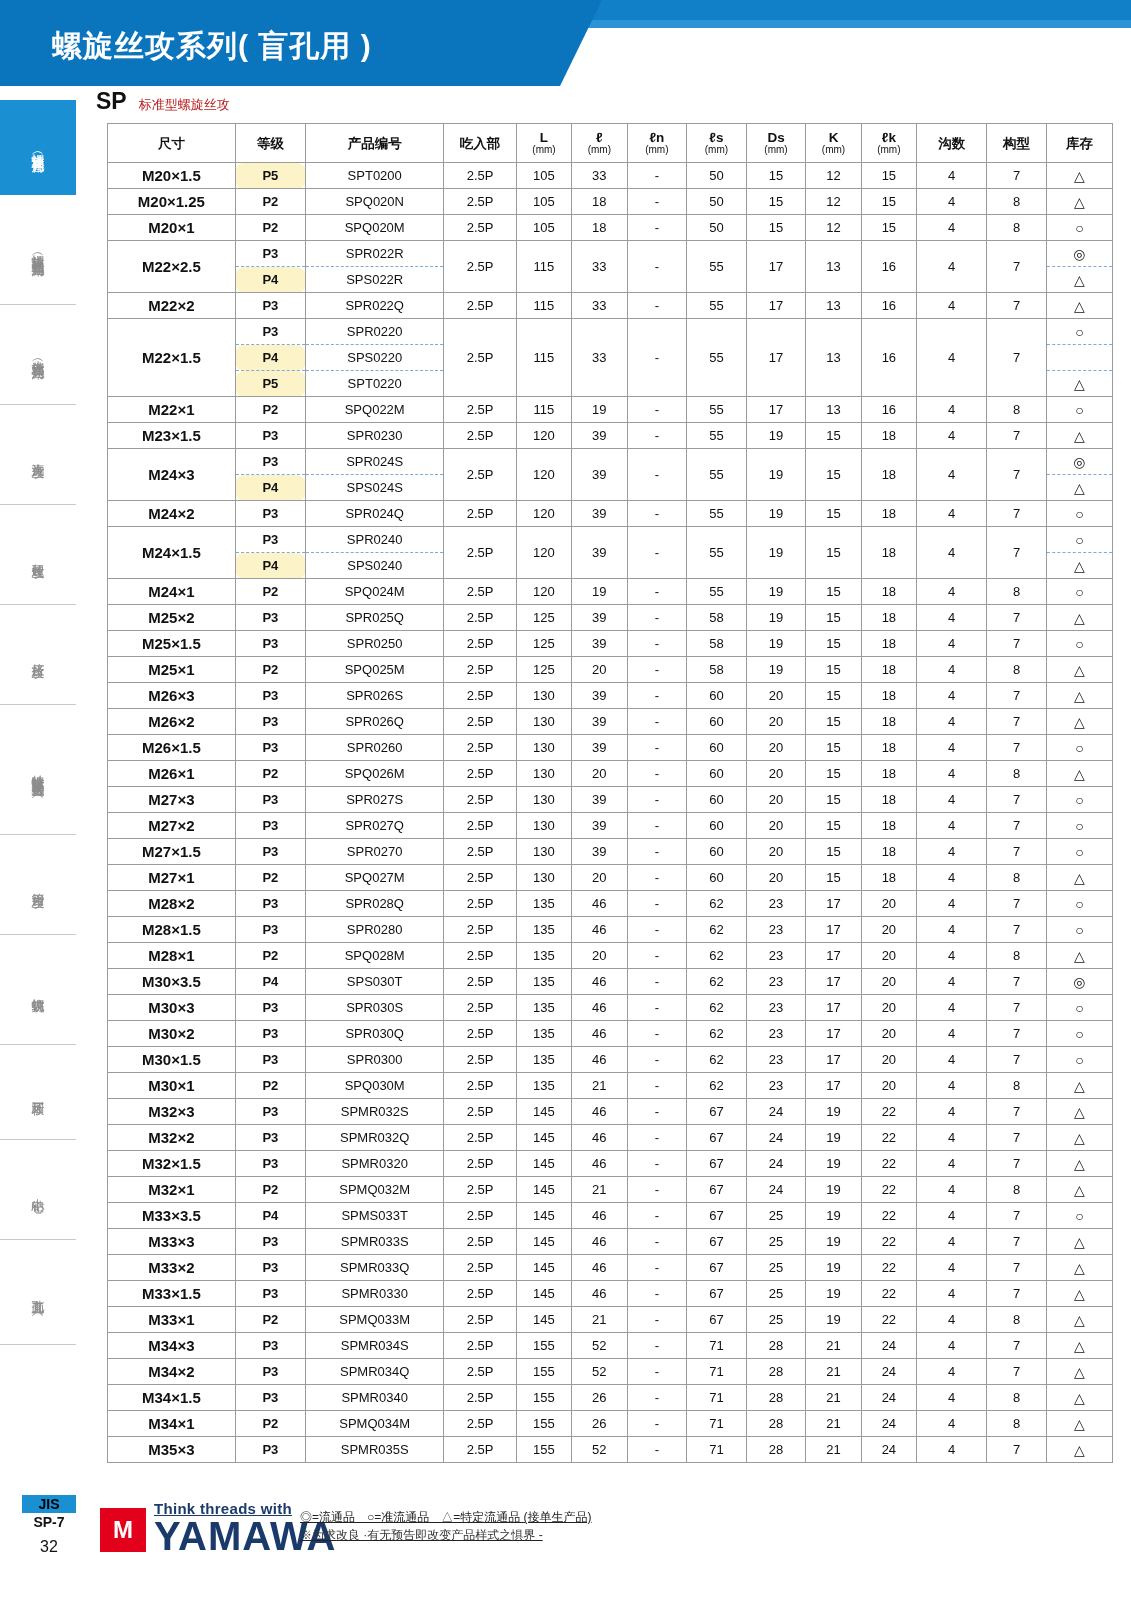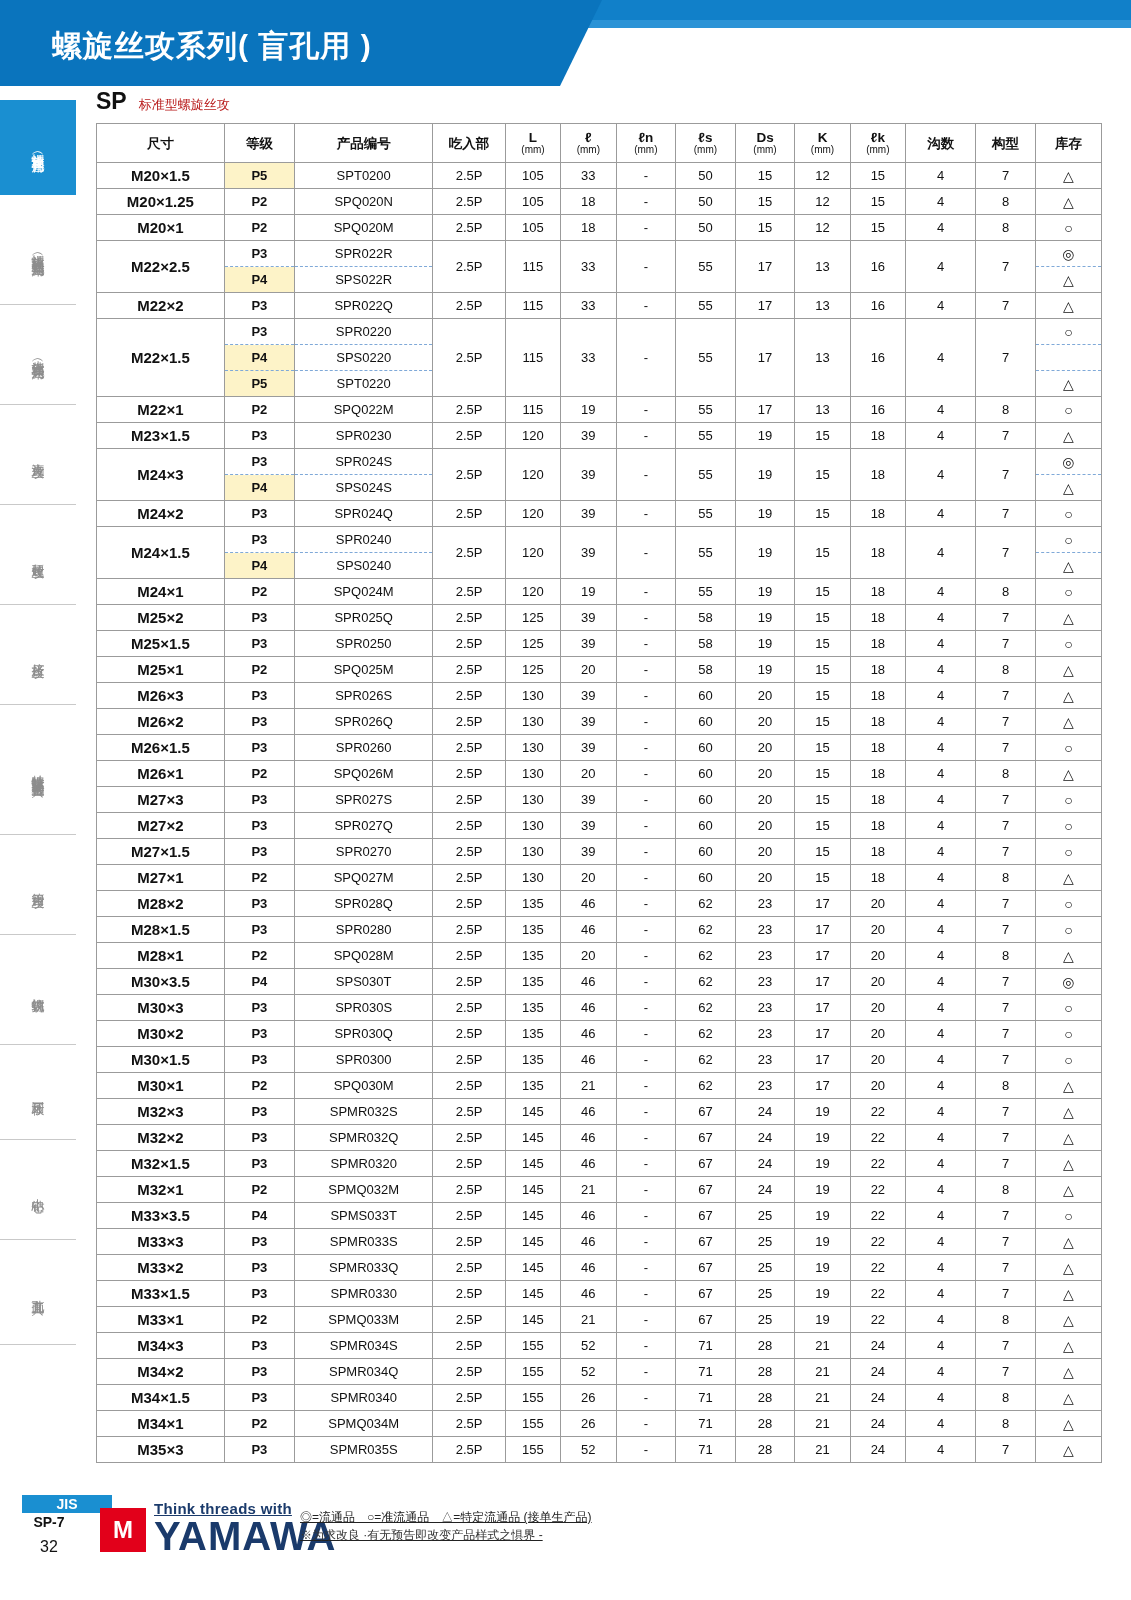--- a/index.html
+++ b/index.html
@@ -73,38 +73,39 @@
   .sec-title .sp{
     font-size:23px;font-weight:bold;color:#111;
   }
   .sec-title .sub{
     font-size:13px;color:#b91c1c;
   }
   table.spec{
     border-collapse:collapse;
     width:1006px;
     font-size:13px;
+    margin-left:11px;
   }
   table.spec th, table.spec td{
     border:1px solid #9b9b9b;
     text-align:center;
     vertical-align:middle;
     padding:0;
     height:25px;
     background:#fff;
   }
   table.spec th{
     font-weight:bold;font-size:13.5px;
     height:38px;
   }
   th .unit{display:block;font-size:10px;font-weight:normal;line-height:11px;}
   th .mainlbl{display:block;line-height:13px;}
   td.size{font-weight:bold;font-size:15px;}
   td.grade{font-size:13px;font-weight:bold;}
-  td.grade.hl{background:#fdf3c8;}
+  td.grade.hl{background:#fdf3c8;border-radius:9px;}
   td.code{font-size:13px;}
   .nob-bottom{border-bottom:1px dashed #7fa9d8 !important;}
   .nob-top{border-top:1px dashed #7fa9d8 !important;}
   .stock{font-size:14px;}
   
   col.c-size{width:120px}
   col.c-grade{width:66px}
   col.c-code{width:130px}
   col.c-eat{width:68px}
   col.c-L{width:52px}
@@ -119,22 +120,22 @@
   col.c-stock{width:62px}
   
   .footer{
     position:absolute;left:0;top:1480px;width:1131px;height:120px;
   }
   .jis-box{
     position:absolute;left:22px;top:15px;width:54px;
     text-align:center;
   }
   .jis{
-    background:#1a8fd1;color:#ffffff;font-size:14px;font-weight:bold;
-    padding:1px 18px;width:54px;text-align:center;
+    background:#1a8fd1;color:#000000;font-size:14px;font-weight:bold;
+    padding:1px 0;width:54px;text-align:center;
   }
   .spn{font-size:14px;font-weight:bold;color:#111;margin-top:1px;}
   .pageno{font-size:16px;color:#111;margin-top:8px;}
   .brand{
     position:absolute;left:100px;top:20px;display:flex;align-items:flex-end;gap:8px;
   }
   .brand-mark{
     width:46px;height:44px;background:#e2001a;
     display:flex;align-items:center;justify-content:center;
     color:#fff;font-weight:bold;font-size:24px;

